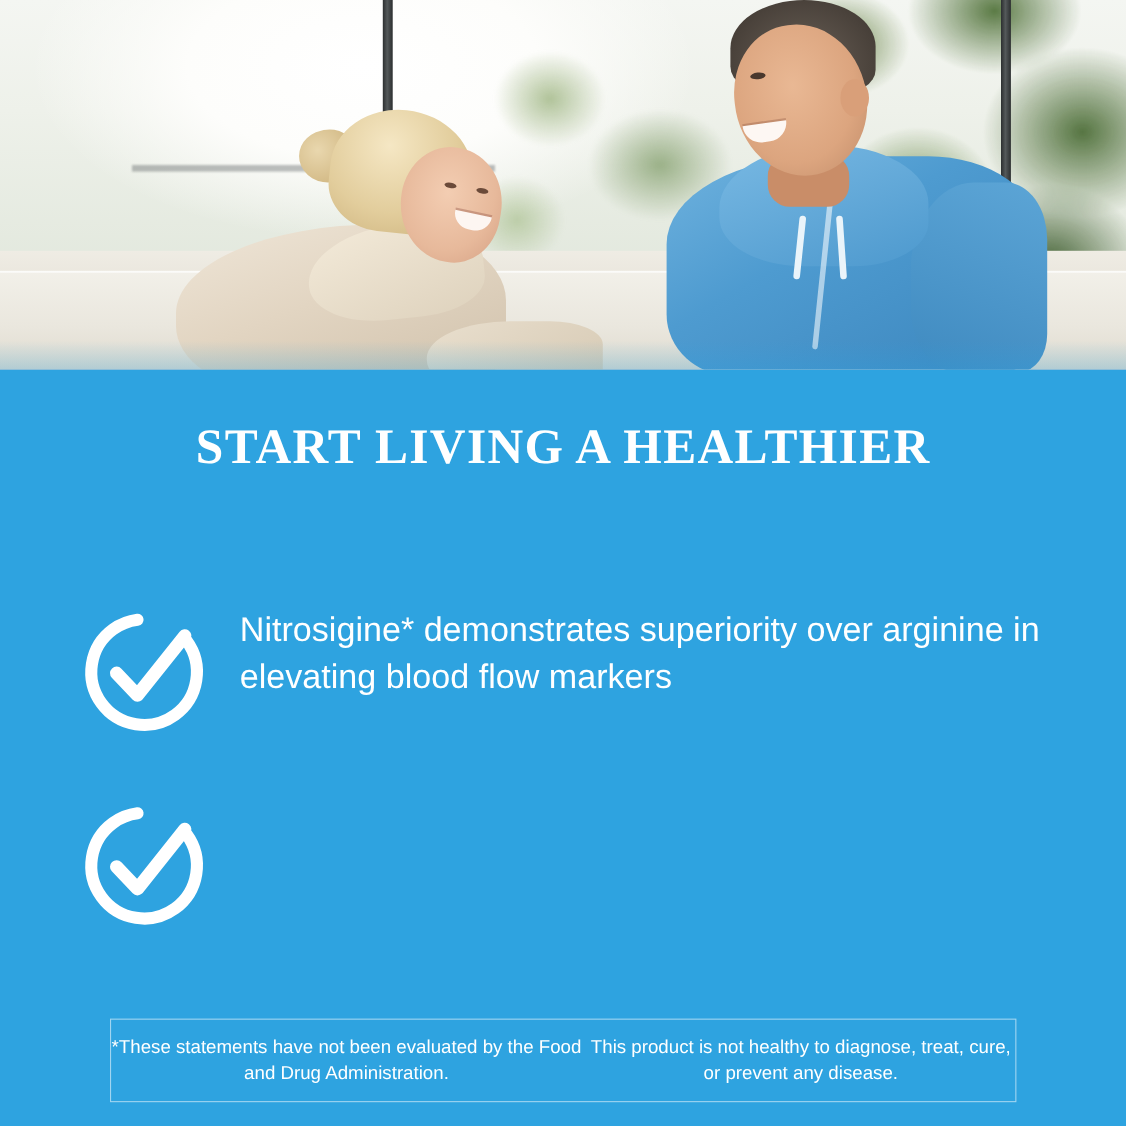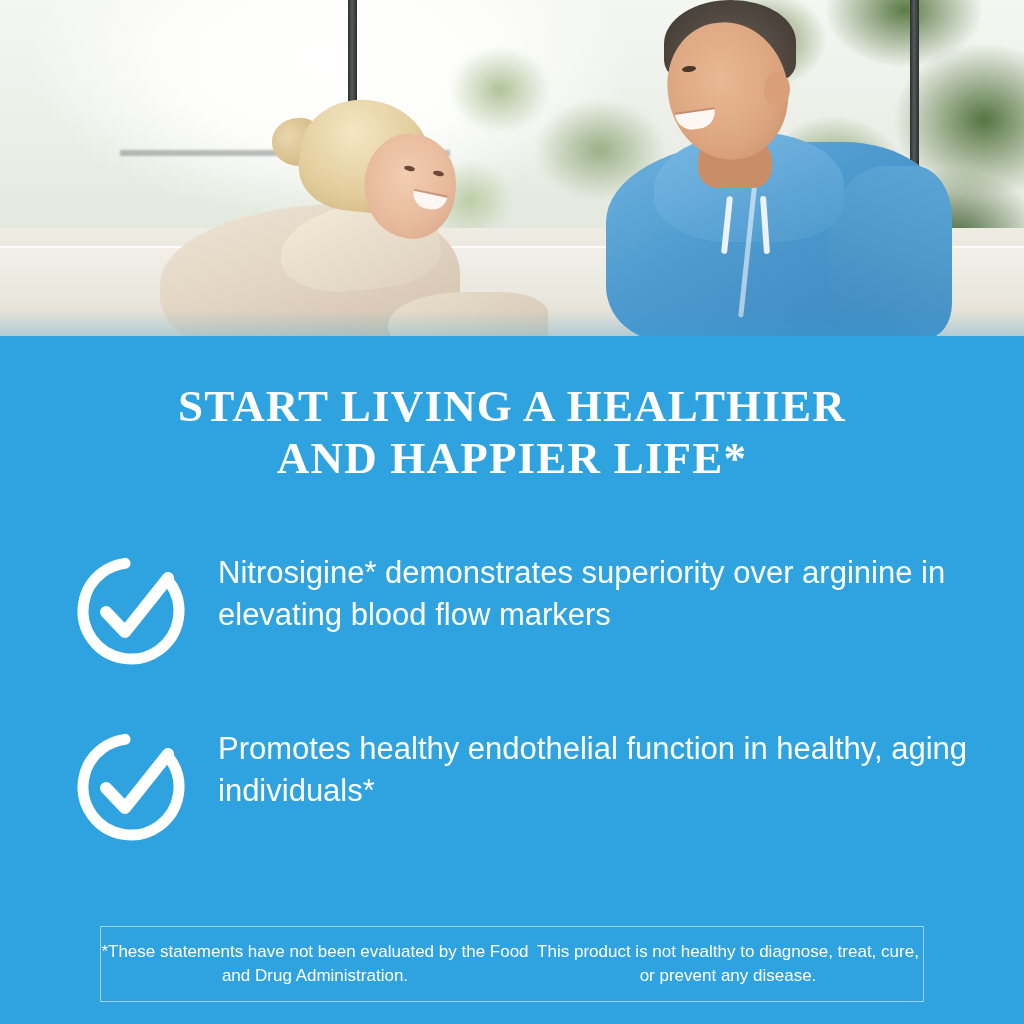--- a/index.html
+++ b/index.html
@@ -381,21 +381,20 @@
       <div class="m-smile"></div>
     </div>
 
     <div class="photo-fade"></div>
   </div>
 
   <div class="panel">
 
     <div class="headline">
       <span class="line">START LIVING A HEALTHIER</span>
-      <span class="line">AND HAPPIER LIFE*</span>
     </div>
 
     <div class="bullets">
 
       <div class="bullet">
         <span class="check-icon">
           <svg viewBox="0 0 118 118" width="118" height="118" aria-hidden="true">
             <circle cx="59" cy="59" r="48" fill="none" stroke="#ffffff" stroke-width="11" stroke-linecap="round" stroke-dasharray="250 52" transform="rotate(-36 59 59)"></circle>
             <path d="M34 60 L53 80 L96 26" fill="none" stroke="#ffffff" stroke-width="12" stroke-linecap="round" stroke-linejoin="round"></path>
           </svg>
@@ -403,21 +402,20 @@
         <div class="bullet-text">Nitrosigine* demonstrates superiority over arginine in elevating blood flow markers</div>
       </div>
 
       <div class="bullet">
         <span class="check-icon">
           <svg viewBox="0 0 118 118" width="118" height="118" aria-hidden="true">
             <circle cx="59" cy="59" r="48" fill="none" stroke="#ffffff" stroke-width="11" stroke-linecap="round" stroke-dasharray="250 52" transform="rotate(-36 59 59)"></circle>
             <path d="M34 60 L53 80 L96 26" fill="none" stroke="#ffffff" stroke-width="12" stroke-linecap="round" stroke-linejoin="round"></path>
           </svg>
         </span>
-        <div class="bullet-text">Promotes healthy endothelial function in healthy, aging individuals*</div>
       </div>
 
     </div>
 
     <div class="disclaimer">
       <div>*These statements have not been evaluated by the Food and Drug Administration.</div>
       <div>This product is not healthy to diagnose, treat, cure, or prevent any disease.</div>
     </div>
 
   </div>

